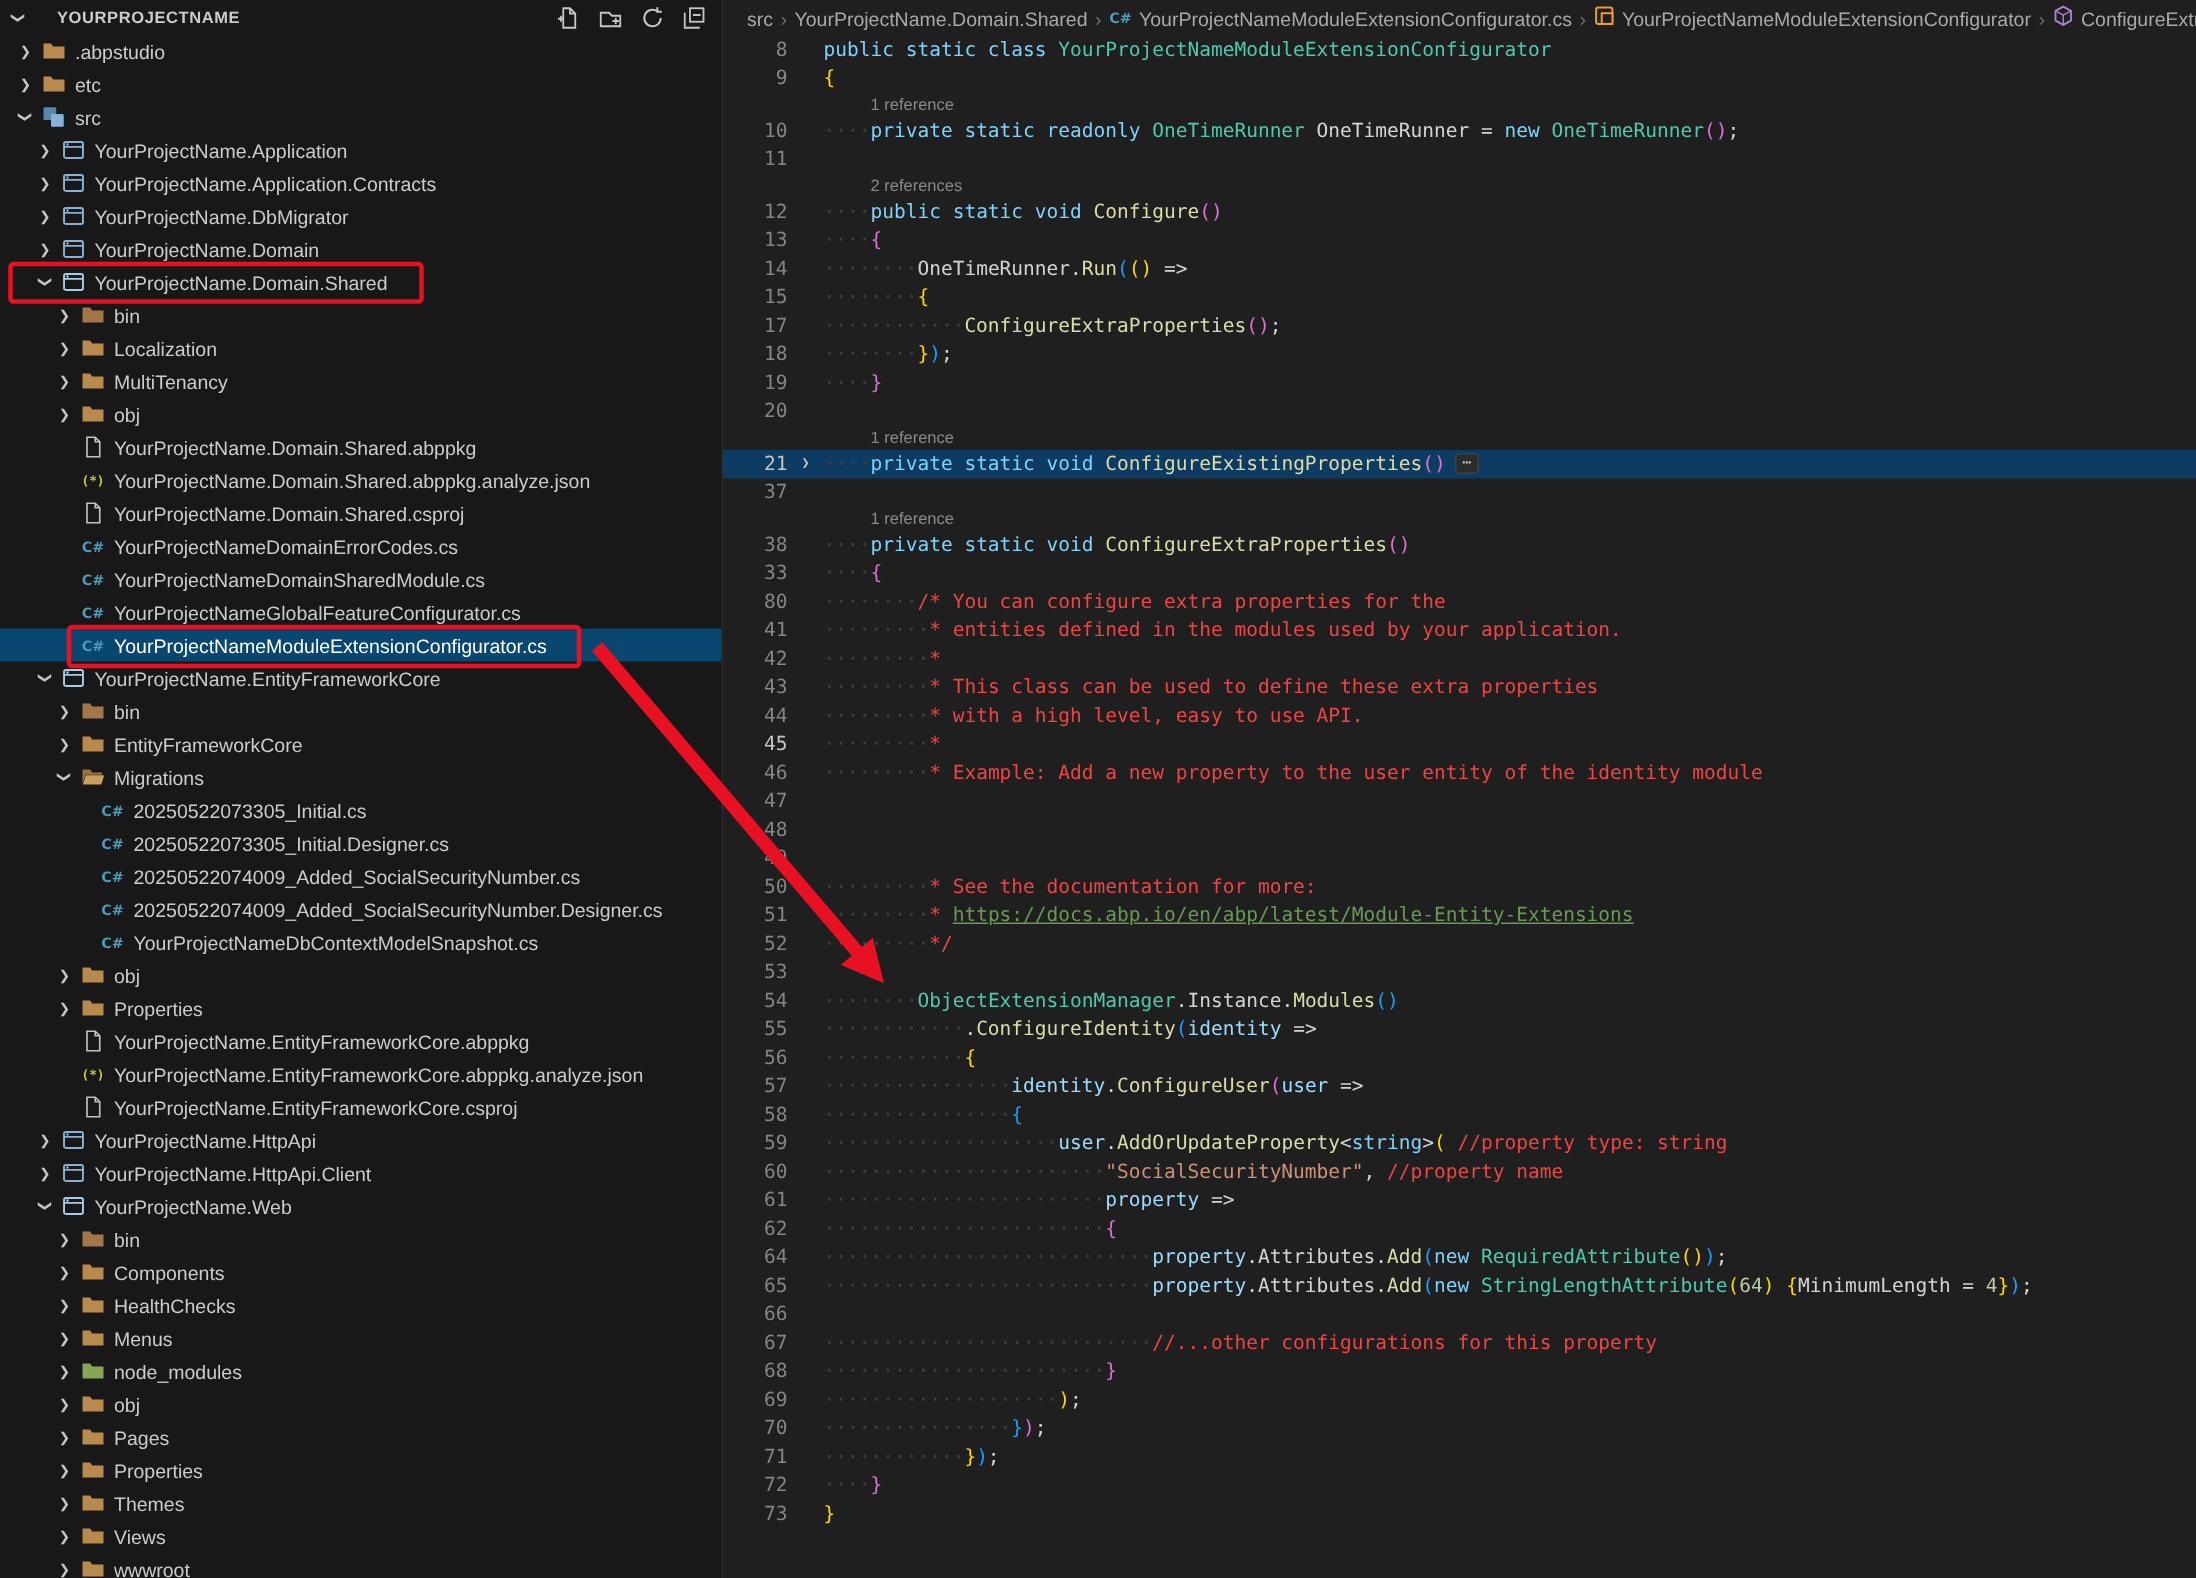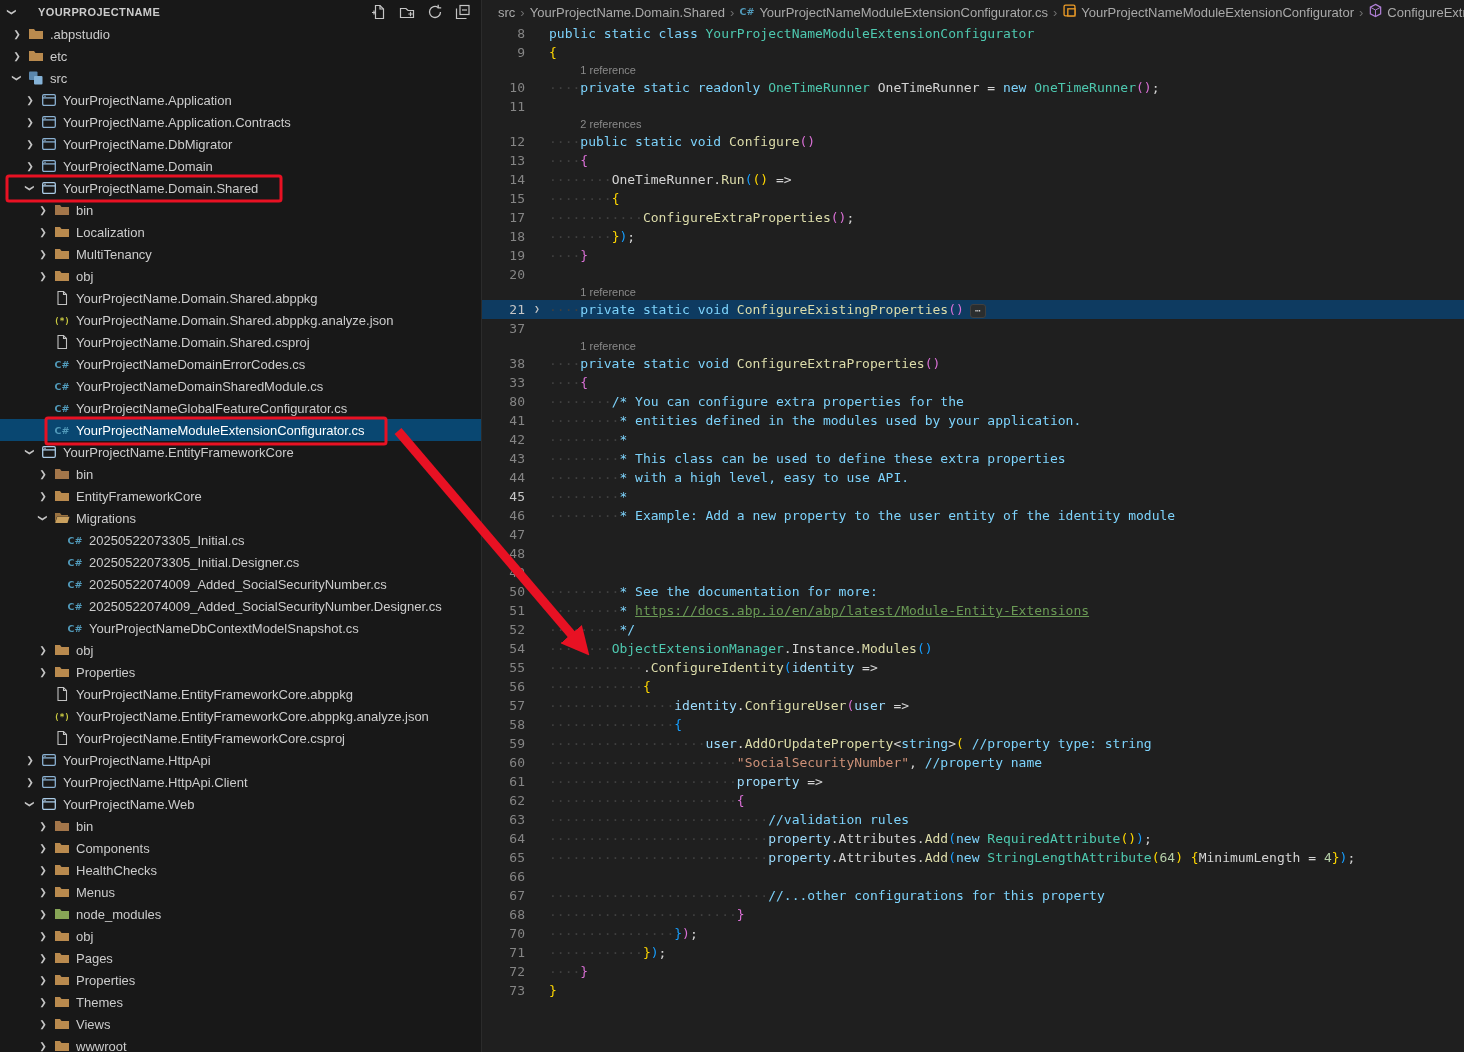--- a/index.html
+++ b/index.html
@@ -32,21 +32,21 @@
   .crow.lensrow{height:16px;line-height:16px}
   .crow.hl{background:#0e3b61}
   .gutter{width:67px;min-width:67px;display:flex}
   .ln{width:43px;text-align:right;color:#858585;font-size:13px}
   .ln.active{color:#c6c6c6}
   .fold{width:24px;text-align:center;color:#c5c5c5;font-size:9px;line-height:19px}
   .content{flex:1;white-space:pre;overflow:hidden}
   .lens{color:#8a8a8a;font-size:11px;font-family:"Liberation Sans",sans-serif;cursor:pointer}
   .ws{color:#404040}
   .tk-k{color:#7dd3fc}.tk-t{color:#4ec9b0}.tk-m{color:#dcdcaa}.tk-v{color:#9cdcfe}
-  .tk-s{color:#ce9178}.tk-c{color:#7dd3fc}.tk-u{color:#6a9955;text-decoration:underline;cursor:pointer}
+  .tk-s{color:#ce9178}.tk-c{color:#ef4444}.tk-u{color:#6a9955;text-decoration:underline;cursor:pointer}
   .tk-nm{color:#b5cea8}.tk-p{color:#d4d4d4}
   .tk-b1{color:#ffd700}.tk-b2{color:#da70d6}.tk-b3{color:#179fff}
   .fold-badge{display:inline-block;color:#cccccc;background:#2a2d2e;border:1px solid #404040;border-radius:3px;font-size:10px;line-height:12px;padding:0 4px;margin-left:6px;vertical-align:middle;cursor:pointer}
 
   
   .overlay{position:absolute;left:0;top:0;width:1464px;height:1052px;pointer-events:none;z-index:50}
 </style>
 </head>
 <body>
 
@@ -796,20 +796,27 @@
         </div>
         <div class="crow">
           <div class="gutter">
             <span class="ln">52</span>
             <span class="fold"></span>
           </div>
           <div class="content"><span class="ws">·········</span><span class="tk-c">*/</span></div>
         </div>
         <div class="crow">
           <div class="gutter">
+            <span class="ln">53</span>
+            <span class="fold"></span>
+          </div>
+          <div class="content"></div>
+        </div>
+        <div class="crow">
+          <div class="gutter">
             <span class="ln">54</span>
             <span class="fold"></span>
           </div>
           <div class="content"><span class="ws">········</span><span class="tk-t">ObjectExtensionManager</span><span class="tk-p">.Instance.</span><span class="tk-m">Modules</span><span class="tk-b3">()</span></div>
         </div>
         <div class="crow">
           <div class="gutter">
             <span class="ln">55</span>
             <span class="fold"></span>
           </div>
@@ -859,27 +866,20 @@
         </div>
         <div class="crow">
           <div class="gutter">
             <span class="ln">62</span>
             <span class="fold"></span>
           </div>
           <div class="content"><span class="ws">························</span><span class="tk-b2">{</span></div>
         </div>
         <div class="crow">
           <div class="gutter">
-            <span class="ln">63</span>
-            <span class="fold"></span>
-          </div>
-          <div class="content"><span class="ws">····························</span><span class="tk-c">//validation rules</span></div>
-        </div>
-        <div class="crow">
-          <div class="gutter">
             <span class="ln">64</span>
             <span class="fold"></span>
           </div>
           <div class="content"><span class="ws">····························</span><span class="tk-v">property</span><span class="tk-p">.Attributes.</span><span class="tk-m">Add</span><span class="tk-b3">(</span><span class="tk-k">new </span><span class="tk-t">RequiredAttribute</span><span class="tk-b1">()</span><span class="tk-b3">)</span><span class="tk-p">;</span></div>
         </div>
         <div class="crow">
           <div class="gutter">
             <span class="ln">65</span>
             <span class="fold"></span>
           </div>
@@ -898,20 +898,27 @@
             <span class="fold"></span>
           </div>
           <div class="content"><span class="ws">····························</span><span class="tk-c">//...other configurations for this property</span></div>
         </div>
         <div class="crow">
           <div class="gutter">
             <span class="ln">68</span>
             <span class="fold"></span>
           </div>
           <div class="content"><span class="ws">························</span><span class="tk-b2">}</span></div>
+        </div>
+        <div class="crow">
+          <div class="gutter">
+            <span class="ln">69</span>
+            <span class="fold"></span>
+          </div>
+          <div class="content"><span class="ws">····················</span><span class="tk-b1">)</span><span class="tk-p">;</span></div>
         </div>
         <div class="crow">
           <div class="gutter">
             <span class="ln">70</span>
             <span class="fold"></span>
           </div>
           <div class="content"><span class="ws">················</span><span class="tk-b3">}</span><span class="tk-b2">)</span><span class="tk-p">;</span></div>
         </div>
         <div class="crow">
           <div class="gutter">

